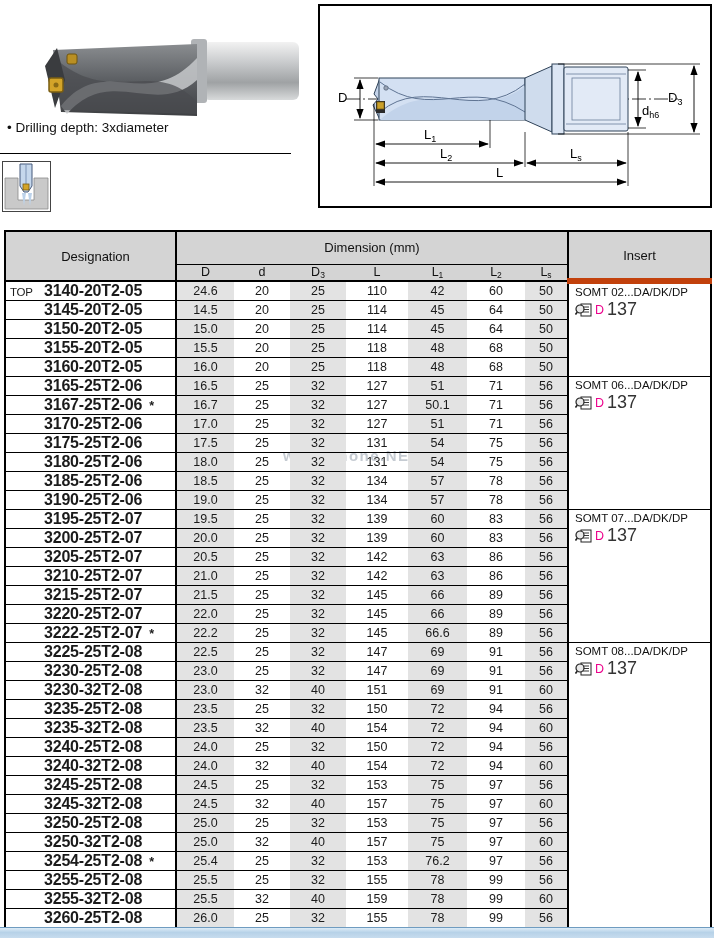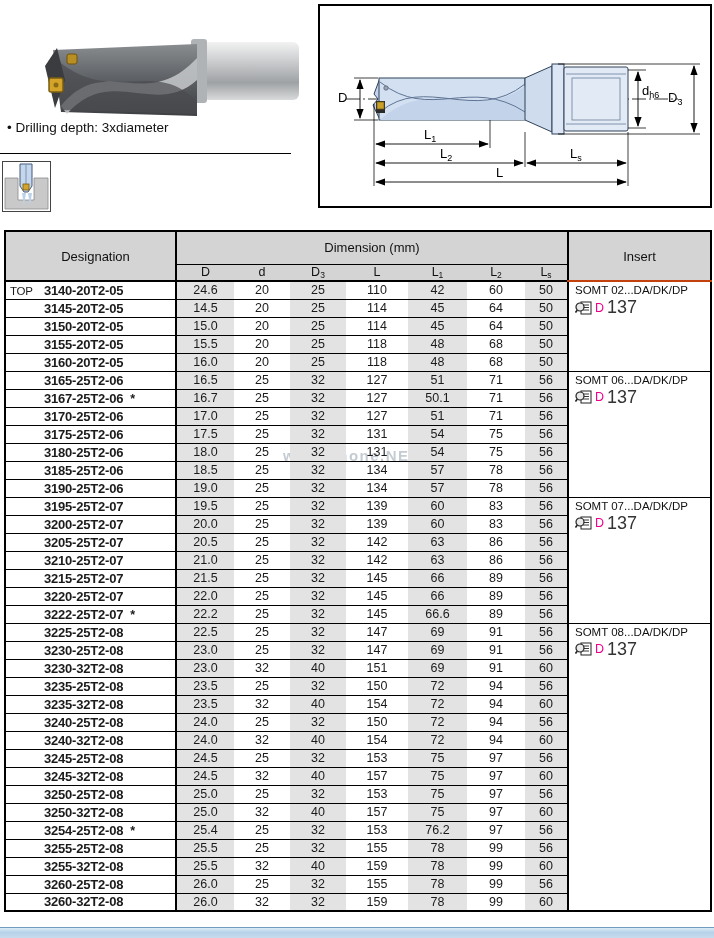--- a/index.html
+++ b/index.html
@@ -25,27 +25,27 @@
   
   .watermark { position:absolute; left:283px; top:447px; font-size:15px; font-weight:bold;
                color:#8d98a6; opacity:0.5; letter-spacing:1.5px; }
 
   
   .tbl-wrap { position:absolute; left:4px; top:230px; }
   table { border-collapse:collapse; table-layout:fixed; width:706px; border:2px solid #000; }
   thead th { background:#d4d4d4; font-weight:normal; font-size:13px; color:#111; }
   th.des-h { border-right:2px solid #000; border-bottom:2px solid #000;padding-left:10px; }
   th.dim-h { border-bottom:1px solid #000; height:33px; }
-  th.ins-h { border-left:2px solid #000; border-bottom:2px solid #c2410c; }
+  th.ins-h { border-left:2px solid #000; border-bottom:6px solid #c2410c; }
   tr.subhead th { border-bottom:2px solid #000; height:17px; font-size:12.5px; }
   tr.subhead th .subsc { font-size:8.5px; vertical-align:-2px; }
   tbody td { border-bottom:1px solid #000; height:18px; font-size:12.5px; color:#1b1b1b; }
   td.des-cell { border-right:2px solid #000; padding-left:4px; white-space:nowrap; }
   .top-prefix { display:inline-block; width:34px; font-weight:normal; font-size:11.5px; letter-spacing:-0.2px; }
-  .des-name { font-weight:bold; font-size:13px; letter-spacing:-0.2px; }
+  .des-name { font-weight:bold; font-size:16px; letter-spacing:-0.2px; }
   .star { font-weight:bold; margin-left:7px; }
   td.val { text-align:center; }
   td.shade { background:#e3e3e3; }
   td.insert-cell { border-left:2px solid #000; vertical-align:top; padding:2px 2px 0 6px; font-size:11.5px; }
   .insert-spec { white-space:nowrap; color:#111; }
   .insert-ref { display:flex; align-items:center; gap:3px; margin-top:1px; cursor:pointer; }
   .insert-ref .ref-d { color:#ec008c; font-size:12.5px; }
   .insert-ref .ref-n { color:#333; font-size:18px; }
 
   
@@ -143,21 +143,21 @@
       <line x1="308" y1="126" x2="308" y2="180" stroke="#000" stroke-width="0.75"></line>
 
       <line x1="56" y1="138" x2="168" y2="138" stroke="#000" stroke-width="0.9" marker-start="url(#ar)" marker-end="url(#ar)"></line>
 
       <line x1="56" y1="157" x2="203" y2="157" stroke="#000" stroke-width="0.9" marker-start="url(#ar)" marker-end="url(#ar)"></line>
       <line x1="207" y1="157" x2="306" y2="157" stroke="#000" stroke-width="0.9" marker-start="url(#ar)" marker-end="url(#ar)"></line>
 
       <line x1="56" y1="176" x2="306" y2="176" stroke="#000" stroke-width="0.9" marker-start="url(#ar)" marker-end="url(#ar)"></line>
     </svg>
     <span class="dim-label" style="left:18px; top:84px;"><span>D</span></span>
-    <span class="dim-label" style="left:322px; top:77px;"><span>d</span><span class="subsc">h6</span></span>
+    <span class="dim-label" style="left:322px; top:97px;"><span>d</span><span class="subsc">h6</span></span>
     <span class="dim-label" style="left:348px; top:84px;"><span>D</span><span class="subsc">3</span></span>
     <span class="dim-label" style="left:104px; top:121px;"><span>L</span><span class="subsc">1</span></span>
     <span class="dim-label" style="left:120px; top:140px;"><span>L</span><span class="subsc">2</span></span>
     <span class="dim-label" style="left:250px; top:140px;"><span>L</span><span class="subsc">s</span></span>
     <span class="dim-label" style="left:176px; top:159px;"><span>L</span></span>
   </div>
 
   <div class="watermark">www.phone.NET</div>
 
   <div class="tbl-wrap">

